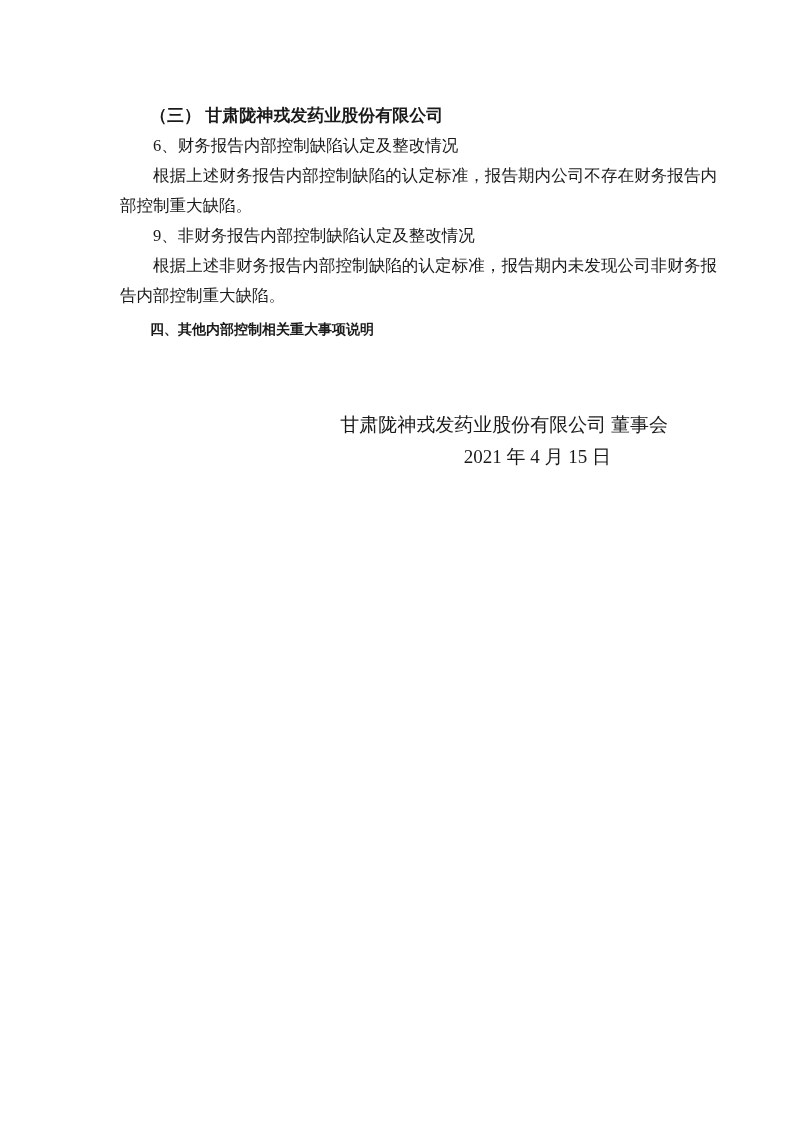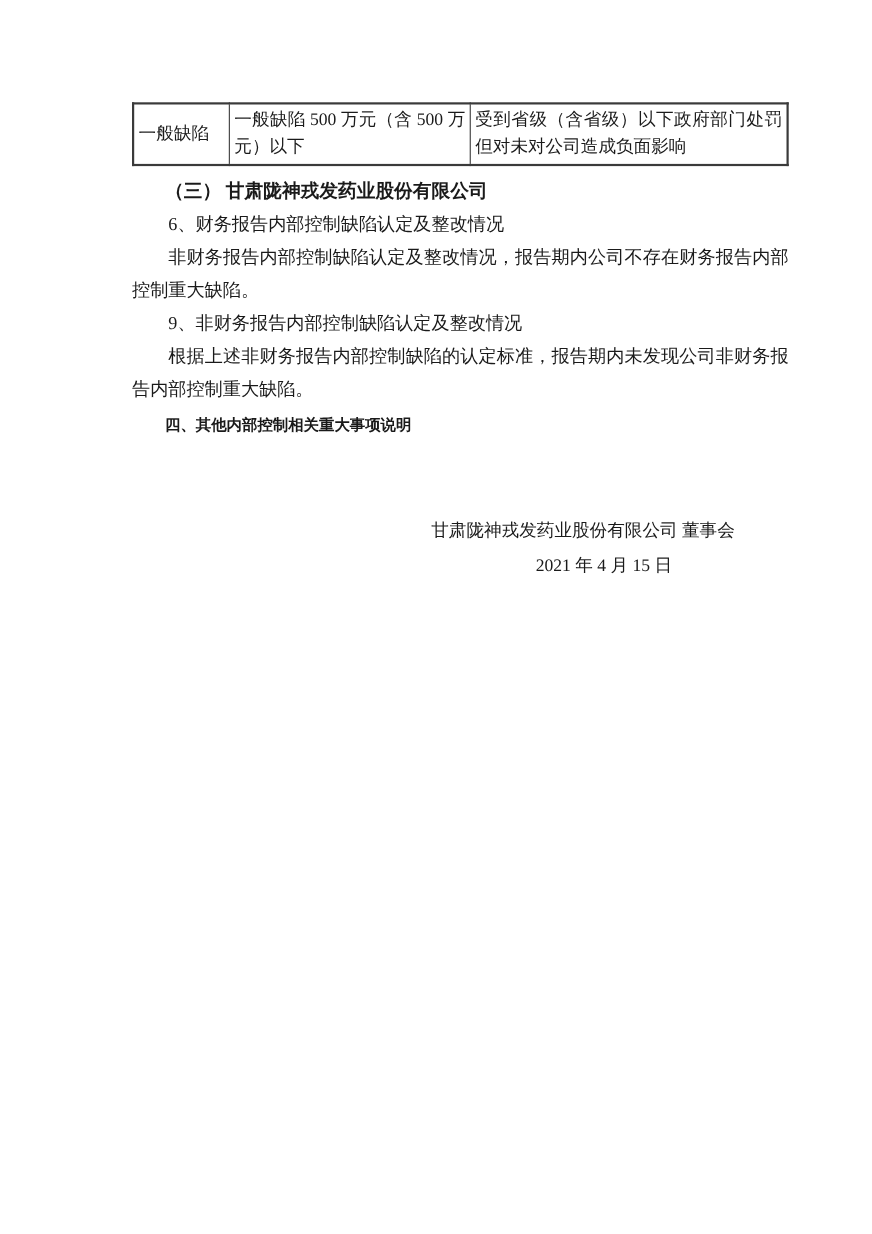--- a/index.html
+++ b/index.html
@@ -55,54 +55,45 @@
   }
   .heading-4 {
     margin: 4px 0 0 0;
     padding-left: 30px;
     font-size: 14px;
     font-weight: bold;
     line-height: 30px;
   }
   .signature-block {
     margin-top: 64px;
-    font-size: 16px;
+    font-size: 19px;
   }
   .sig-company {
     text-align: right;
     padding-right: 49px;
     line-height: 32px;
   }
   .sig-date {
     text-align: right;
     padding-right: 106px;
     line-height: 32px;
   }
 </style>
 </head>
 <body>
 
 <div class="page">
   <div class="content">
 
-    <table class="deficiency-table">
-      <tbody>
-        <tr>
-          <td class="col-level">一般缺陷</td>
-          <td class="col-quant">一般缺陷 500 万元（含 500 万元）以下</td>
-          <td class="col-qual">受到省级（含省级）以下政府部门处罚但对未对公司造成负面影响</td>
-        </tr>
-      </tbody>
-    </table>
 
     <p class="heading-3">（三） 甘肃陇神戎发药业股份有限公司</p>
 
     <p class="para">6、财务报告内部控制缺陷认定及整改情况</p>
 
-    <p class="para">非财务报告内部控制缺陷认定及整改情况，报告期内公司不存在财务报告内部控制重大缺陷。</p>
+    <p class="para">根据上述财务报告内部控制缺陷的认定标准，报告期内公司不存在财务报告内部控制重大缺陷。</p>
 
     <p class="para">9、非财务报告内部控制缺陷认定及整改情况</p>
 
     <p class="para">根据上述非财务报告内部控制缺陷的认定标准，报告期内未发现公司非财务报告内部控制重大缺陷。</p>
 
     <p class="heading-4">四、其他内部控制相关重大事项说明</p>
 
 
     <div class="signature-block">
       <div class="sig-company">甘肃陇神戎发药业股份有限公司 董事会</div>

